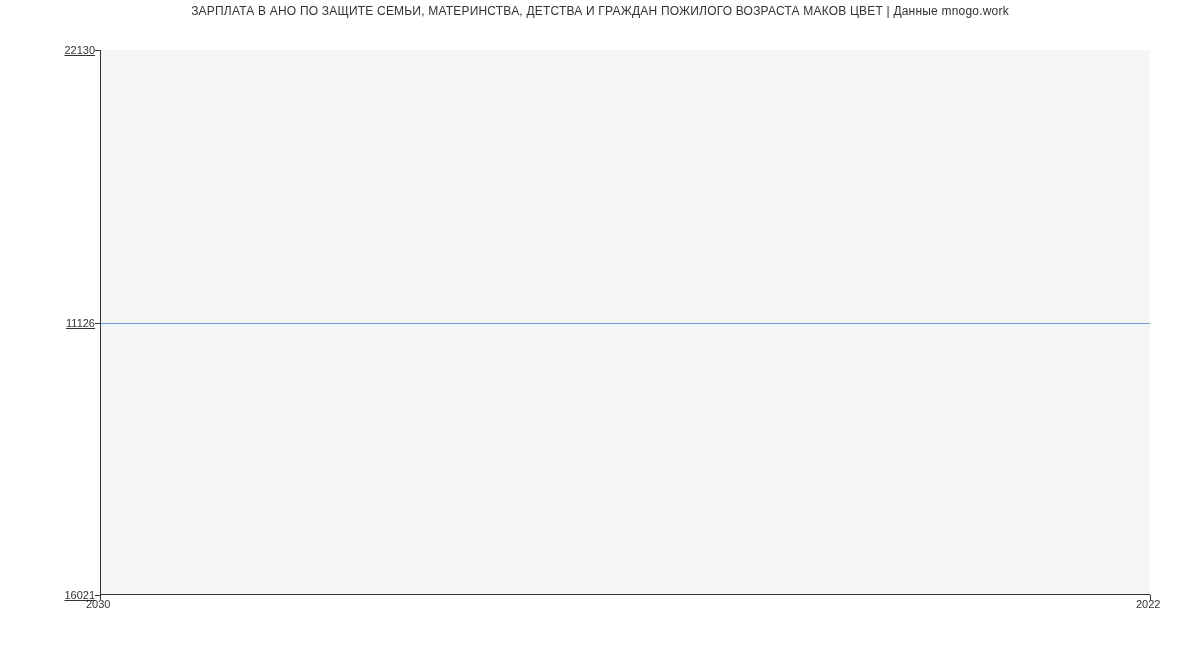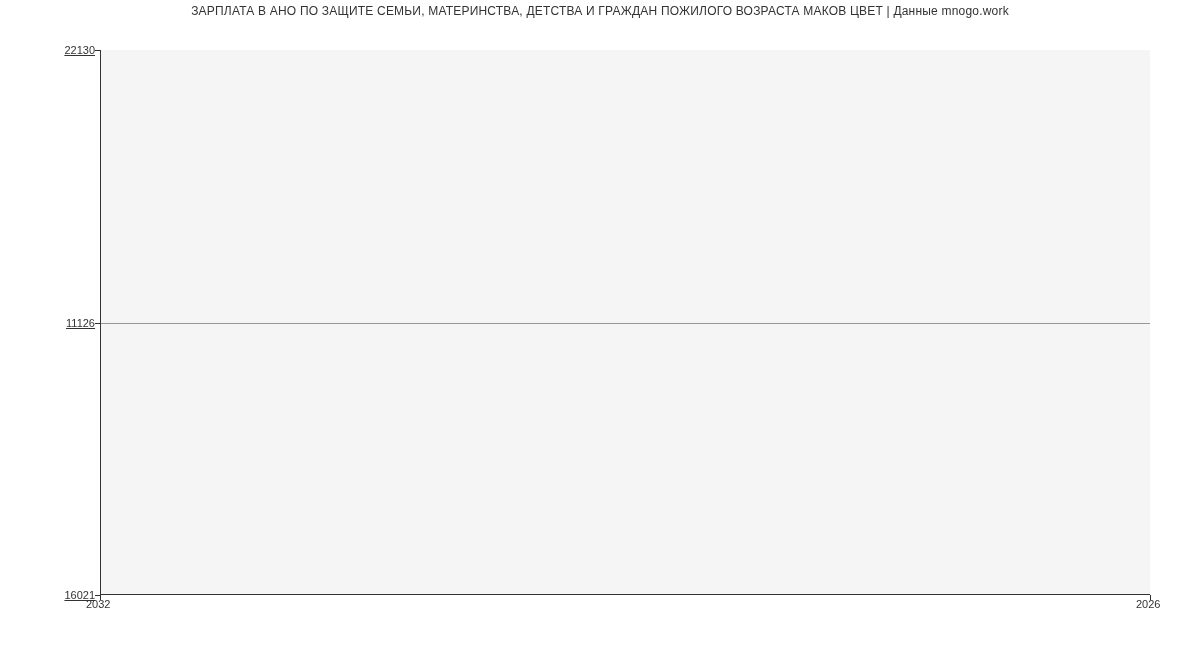--- a/index.html
+++ b/index.html
@@ -86,20 +86,20 @@
   <div class="y-tick-mark" style="top:322.5px"></div>
   <div class="y-tick-mark" style="top:50px"></div>
 
   <div class="y-tick-label" style="top:595px">16021</div>
   <div class="y-tick-label" style="top:322.5px">11126</div>
   <div class="y-tick-label" style="top:50px">22130</div>
 
   <div class="x-tick-mark" style="left:100px"></div>
   <div class="x-tick-mark" style="left:1150px"></div>
 
-  <div class="x-tick-label" style="left:86px">2032</div>
-  <div class="x-tick-label" style="left:1136px">2026</div>
+  <div class="x-tick-label" style="left:86px">2030</div>
+  <div class="x-tick-label" style="left:1136px">2022</div>
 
   <div class="plot-area">
     <div class="plot-line" style="top:272.5px"></div>
   </div>
 
 </div>
 
 </body></html>

